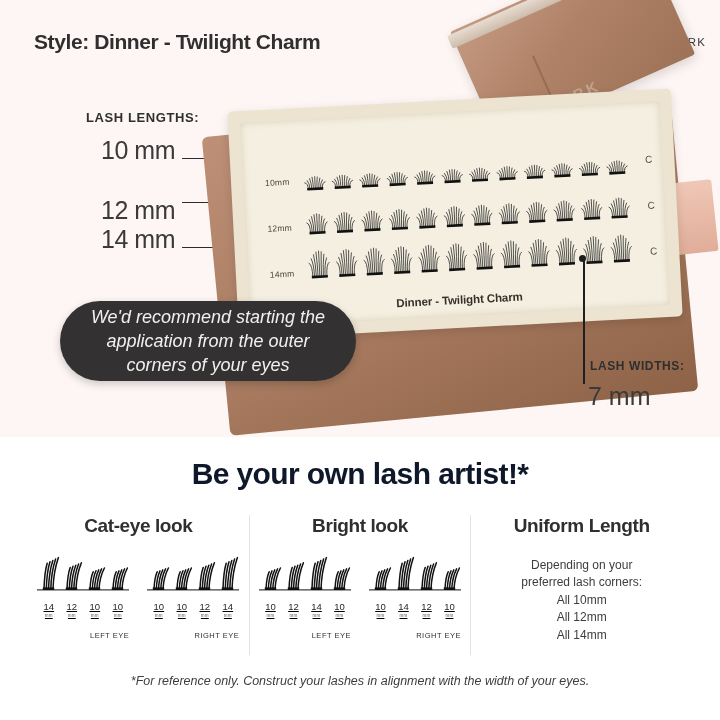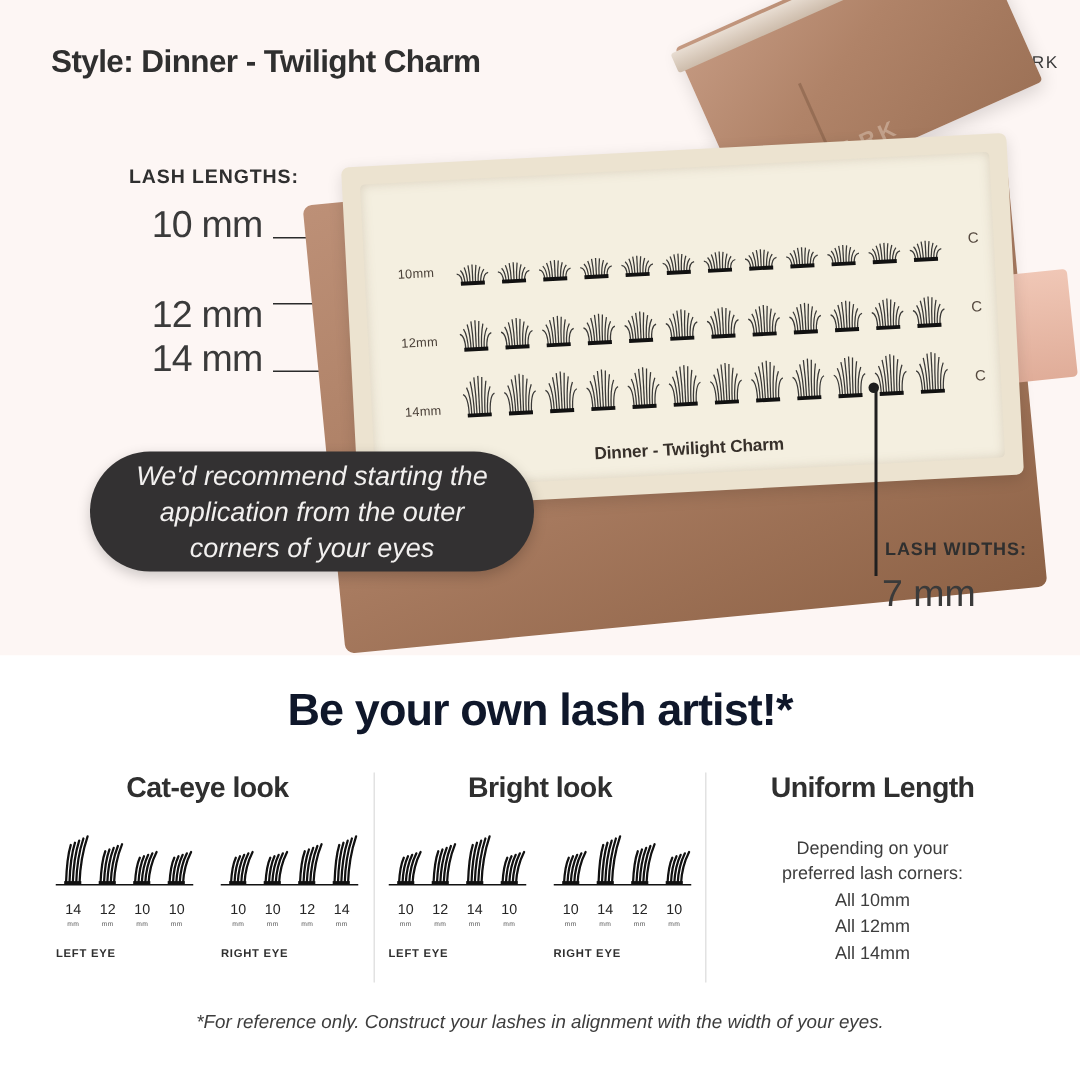--- a/index.html
+++ b/index.html
@@ -145,25 +145,25 @@
   .col{flex:1;position:relative;}
   .col.divided{border-left:1px solid #e2e2e2;}
   .col-title{
     text-align:center;font-size:19px;font-weight:bold;color:#2f2f2f;
     letter-spacing:-.4px;margin-bottom:4px;
   }
   .eye-pair{display:flex;justify-content:center;gap:18px;margin-top:18px;}
   .eye-block{width:92px;}
   .eye-diagram{position:relative;height:40px;}
   .eye-nums{display:flex;justify-content:space-around;margin-top:2px;}
-  .eye-num{text-align:center;line-height:1;}
+  .eye-num{text-align:center;line-height:1;text-decoration:underline;}
   .eye-num .n{font-size:9.5px;color:#262626;font-weight:500;}
   .eye-num .u{font-size:4.5px;color:#555;display:block;margin-top:1px;letter-spacing:.2px;}
   .eye-side{
-    text-align:left;font-size:7.5px;font-weight:bold;color:#2f2f2f;
+    text-align:right;font-size:7.5px;font-weight:normal;color:#2f2f2f;
     letter-spacing:.5px;margin-top:12px;
   }
   .uniform-body{
     text-align:center;font-size:12px;color:#3d3d3d;line-height:1.45;margin-top:20px;
   }
   .footnote{
     position:absolute;left:0;right:0;top:237px;text-align:center;
     font-size:12.5px;font-style:italic;color:#3d3d3d;
   }
 </style>

